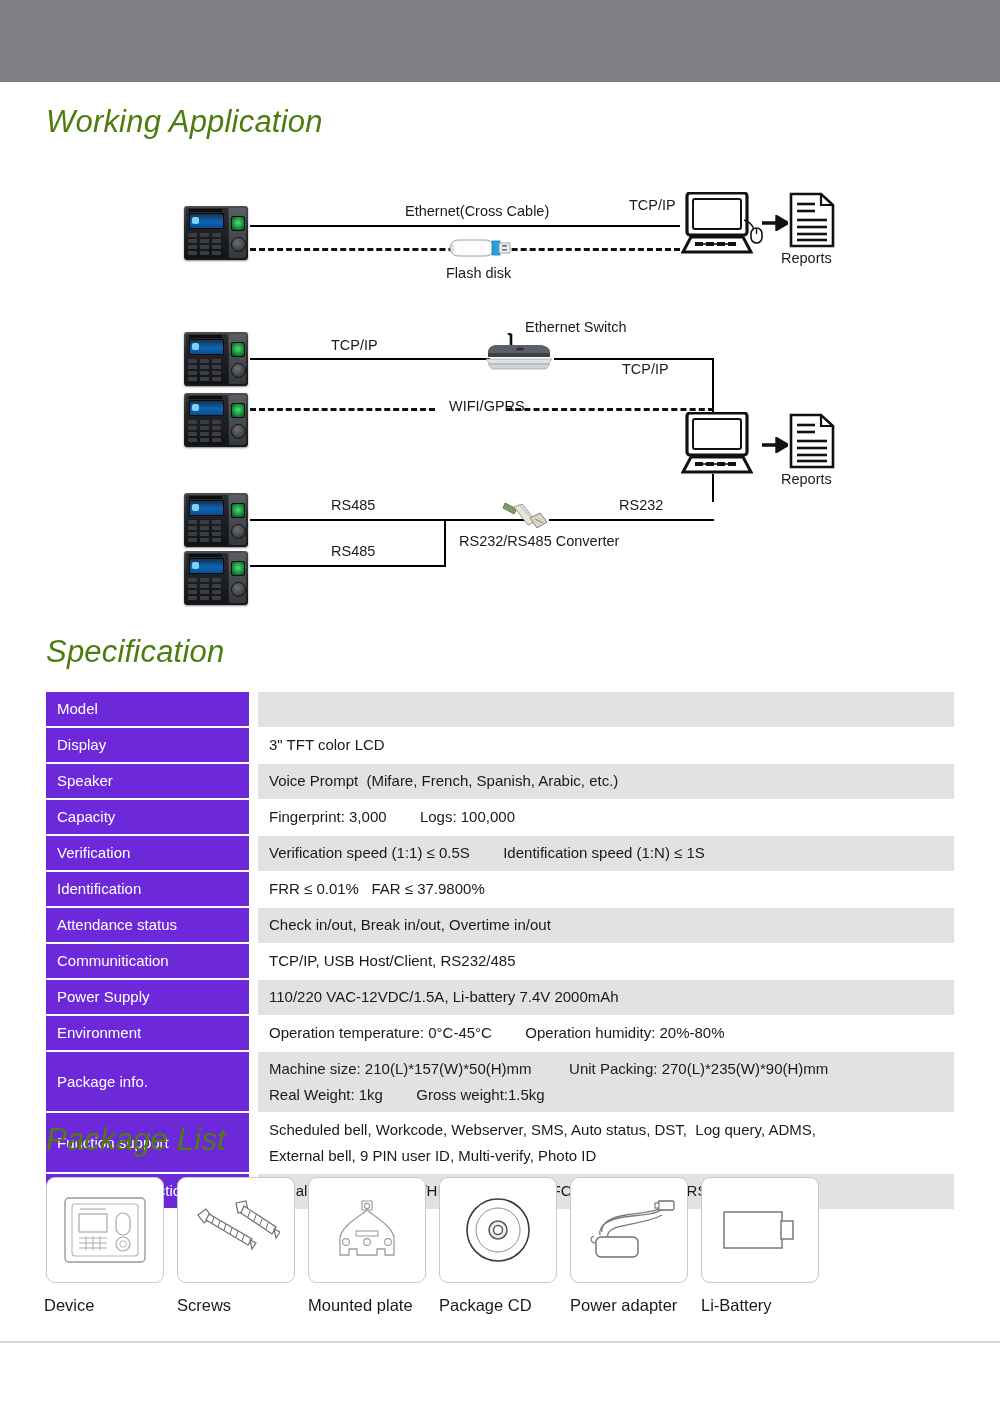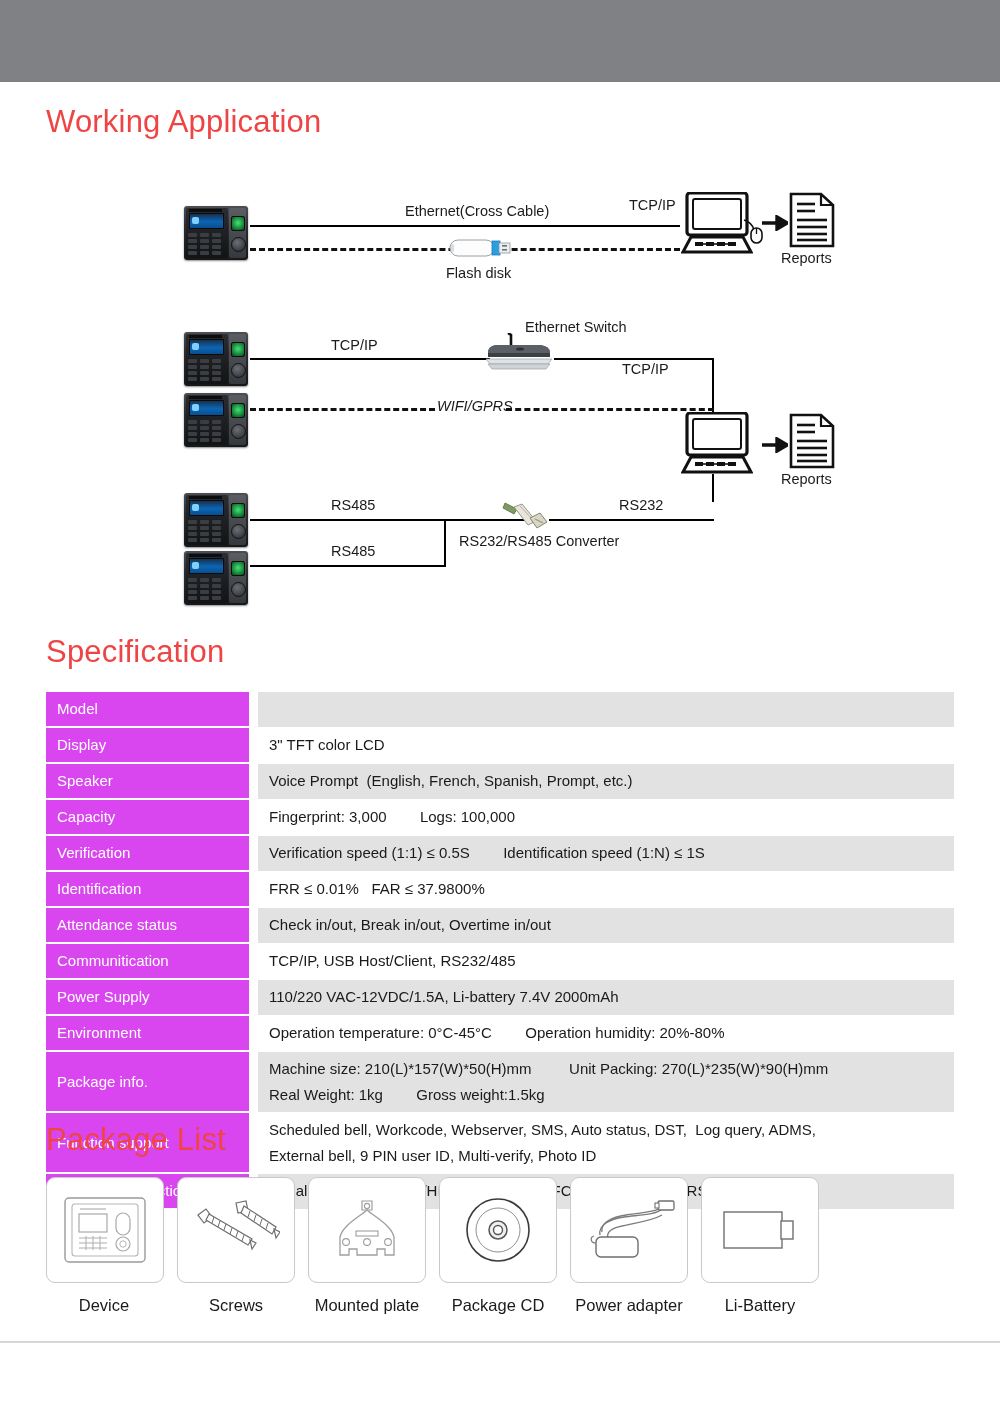--- a/index.html
+++ b/index.html
@@ -6,24 +6,25 @@
   body {
     width:1000px; height:1415px;
     background:#ffffff;
     font-family:"Liberation Sans", sans-serif;
     color:#222;
     position:relative;
     overflow:hidden;
   }
   .topbar { position:absolute; left:0; top:0; width:1000px; height:82px; background:#808184; }
   .section-title {
-    color:#ef4444;
+    color:#4d7c0f;
     font-size:31px;
     font-weight:400;
     letter-spacing:.2px;
+    font-style:italic;
   }
   #title-working { position:absolute; left:46px; top:104px; }
   #title-spec    { position:absolute; left:46px; top:634px; }
   #title-package { position:absolute; left:46px; top:1122px; }
 
   
   .diagram { position:absolute; left:0; top:175px; width:928px; height:440px; }
   .diagram .lbl {
     position:absolute; font-size:14.5px; color:#1b1b1b; white-space:nowrap;
     font-family:"Liberation Sans", sans-serif;
@@ -67,41 +68,41 @@
   
   .usbkey { position:absolute; width:62px; height:22px; }
   
   .converter { position:absolute; width:48px; height:36px; }
 
   
   #spec-table { position:absolute; left:46px; top:692px; width:908px;
                 border-collapse:collapse; table-layout:fixed; }
   #spec-table td { vertical-align:middle; padding:0; }
   #spec-table td.k {
-    width:192px; background:#d946ef; color:#ffffff;
+    width:192px; background:#6d28d9; color:#ffffff;
     font-size:15px; padding:4px 0 4px 11px;
     border-bottom:2px solid #ffffff;
   }
   #spec-table td.v {
     font-size:15px; color:#1a1a1a; padding:4px 0 4px 11px;
     border-bottom:1px solid #ffffff;
   }
   #spec-table tr:nth-child(odd) td.v { background:#e2e2e2; }
   #spec-table tr:nth-child(even) td.v { background:#ffffff; }
   #spec-table td.v .line { display:block; line-height:26px; white-space:pre; }
   #spec-table td.k .kwrap { display:block; line-height:26px; }
   .spacer-col { width:9px; background:#fff !important; border:0 !important; }
 
   
   #package-list { position:absolute; left:46px; top:1177px; width:908px;
                   display:flex; gap:13px; }
   .pkg-item { width:118px; }
   .pkg-box { width:116px; height:104px; border:1px solid #c9c9c9; border-radius:9px;
              background:#fff; display:flex; align-items:center; justify-content:center; }
-  .pkg-label { text-align:center; font-size:16.5px; color:#1a1a1a; margin-top:13px; white-space:nowrap; }
+  .pkg-label { font-size:16.5px; color:#1a1a1a; margin-top:13px; white-space:nowrap; }
   .pkg-item:nth-child(1) .pkg-label { margin-left:-2px; }
   .bottom-rule { position:absolute; left:0; top:1341px; width:1000px; height:2px;
                  background:linear-gradient(180deg,#e8e8e8,#bdbdbd,#f4f4f4); }
 </style>
 </head>
 <body>
 
 <div class="topbar"></div>
 
 <div class="section-title" id="title-working">Working Application</div>
@@ -246,21 +247,21 @@
       <ellipse cx="36" cy="16" rx="4" ry="1.6" fill="#2b2f33"></ellipse>
     </svg>
   </div>
   <div class="lbl" style="left:525px; top:144px;">Ethernet Switch</div>
 
   <div class="solid hline" style="left:554px; top:183px; width:160px;"></div>
   <div class="solid vline" style="left:712px; top:183px; height:58px;"></div>
   <div class="lbl" style="left:622px; top:186px;">TCP/IP</div>
 
   <div class="dash" style="left:250px; top:233px; width:185px;"></div>
-  <div class="lbl" style="left:437px; top:223px;font-style:italic;">WIFI/GPRS</div>
+  <div class="lbl" style="left:449px; top:223px;">WIFI/GPRS</div>
   <div class="dash" style="left:506px; top:233px; width:208px;"></div>
 
   <div class="pc" style="left:681px; top:237px;">
     <svg viewBox="0 0 72 62" width="72" height="62">
       <rect x="6" y="1" width="60" height="42" rx="3" fill="#fff" stroke="#111" stroke-width="3.2"></rect>
       <rect x="12" y="7" width="48" height="30" rx="2" fill="#fff" stroke="#111" stroke-width="2"></rect>
       <path d="M2 60 L10 45 L62 45 L70 60 Z" fill="#fff" stroke="#111" stroke-width="3"></path>
       <g fill="#111">
         <rect x="14" y="50" width="8" height="4"></rect>
           <rect x="25" y="50" width="8" height="4"></rect>
@@ -379,21 +380,21 @@
       <td class="v">
           <span class="line">3" TFT color LCD</span>
         </td>
     </tr>
     <tr>
       <td class="k">
           <span class="kwrap">Speaker</span>
         </td>
       <td class="spacer-col"></td>
       <td class="v">
-          <span class="line">Voice Prompt  (English, French, Spanish, Prompt, etc.)</span>
+          <span class="line">Voice Prompt  (Mifare, French, Spanish, Arabic, etc.)</span>
         </td>
     </tr>
     <tr>
       <td class="k">
           <span class="kwrap">Capacity</span>
         </td>
       <td class="spacer-col"></td>
       <td class="v">
           <span class="line">Fingerprint: 3,000        Logs: 100,000</span>
         </td>

